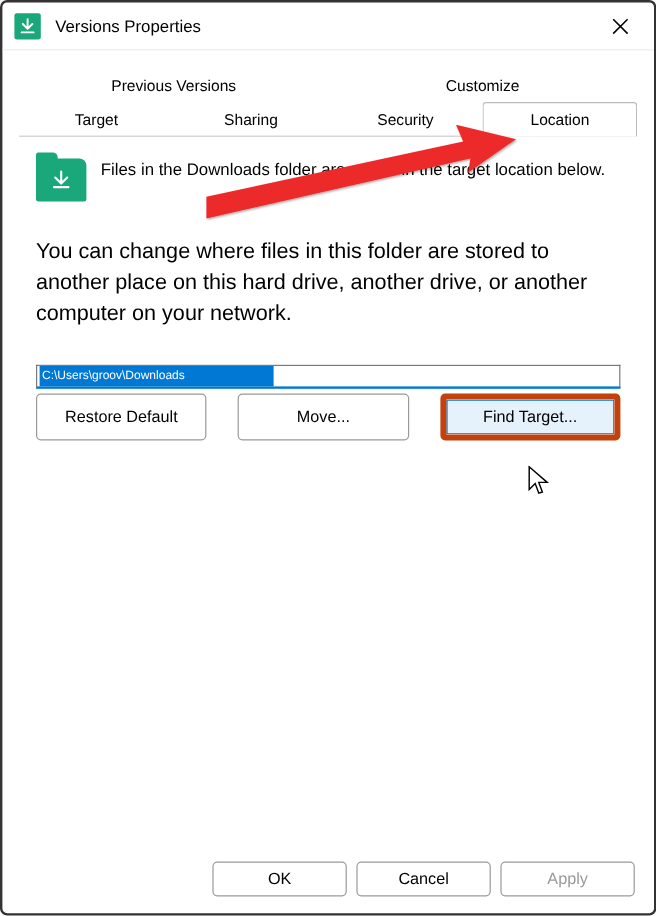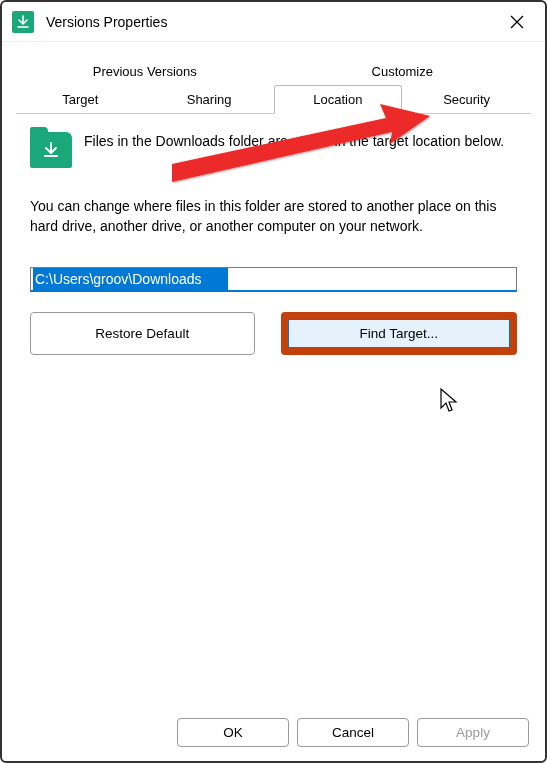--- a/index.html
+++ b/index.html
@@ -96,32 +96,32 @@
       top: -5px;
       left: 0;
       width: 18px;
       height: 7px;
       background: #1aa87a;
       border-radius: 2px 4px 0 0;
     }
     .folder-icon svg { display: block; position: relative; z-index: 1; }
 
     .info-text { flex: 1; font-size: 14px; line-height: 1.4; color: #000; }
-    .explain-text { font-size: 14px; line-height: 1.45; margin-bottom: 30px; color: #000; }
+    .explain-text { font-size: 18px; line-height: 1.45; margin-bottom: 30px; color: #000; }
 
     .path-input {
       width: 100%;
       padding: 3px 4px;
       border: 1px solid #7a7a7a;
       border-bottom: 2px solid #0078d4;
-      font-size: 14px;
+      font-size: 10px;
       font-family: inherit;
       color: #fff;
       outline: none;
-      margin-bottom: 20px;
+      margin-bottom: 4px;
     }
     .path-input-selected {
       background: linear-gradient(#0078d4, #0078d4) no-repeat;
       background-size: 195px 100%;
       background-position: 2px 0;
     }
 
     .button-row {
       display: flex;
       gap: 26px;
@@ -132,21 +132,21 @@
       padding: 7px 4px;
       background: #fff;
       border: 1px solid #999;
       border-radius: 4px;
       font-size: 13.5px;
       font-family: inherit;
       cursor: pointer;
       color: #000;
     }
     .btn.focused {
-      border: 7px solid #c2410c;
+      border: 5px solid #c2410c;
       box-shadow: inset 0 0 0 1px #0078d4;
       background: #e5f1fb;
     }
 
     .bottom-buttons {
       position: absolute;
       bottom: 14px;
       right: 16px;
       display: flex;
       gap: 8px;
@@ -195,42 +195,43 @@
 <div class="content">
 
   <div class="tabs">
     <div class="tab-row">
       <div class="tab">Previous Versions</div>
       <div class="tab">Customize</div>
     </div>
     <div class="tab-row">
       <div class="tab">Target</div>
       <div class="tab">Sharing</div>
+      <div class="tab">Security</div>
       <div class="tab active">Location</div>
-      <div class="tab">Security</div>
     </div>
   </div>
 
   <div class="tab-body">
 
     <div class="info-row">
       <div class="folder-icon">
         <svg width="18" height="18" viewBox="0 0 18 18">
           <path d="M9 2 v9 M4 7 l5 5 l5 -5 M3 15 h12" stroke="#fff" stroke-width="1.8" fill="none" stroke-linecap="round" stroke-linejoin="round"></path>
         </svg>
       </div>
       <div class="info-text">Files in the Downloads folder are stored in the target location below.</div>
     </div>
 
     <div class="explain-text">You can change where files in this folder are stored to another place on this hard drive, another drive, or another computer on your network.</div>
 
     <input type="text" class="path-input path-input-selected" value="C:\Users\groov\Downloads" style="">
 
     <div class="button-row">
       <button class="btn">Restore Default</button>
+      <button class="btn">Move...</button>
       <button class="btn focused">Find Target...</button>
     </div>
 
   </div>
 </div>
 
 <div class="bottom-buttons">
   <button class="btn">OK</button>
   <button class="btn">Cancel</button>
   <button class="btn disabled">Apply</button>

